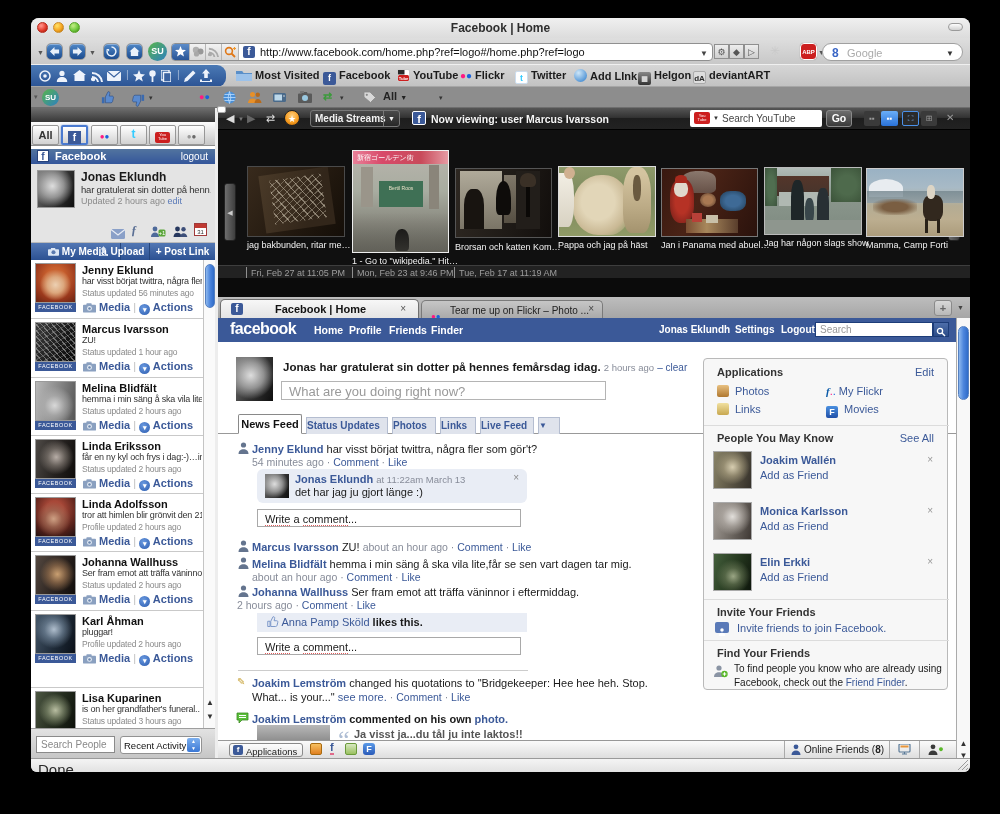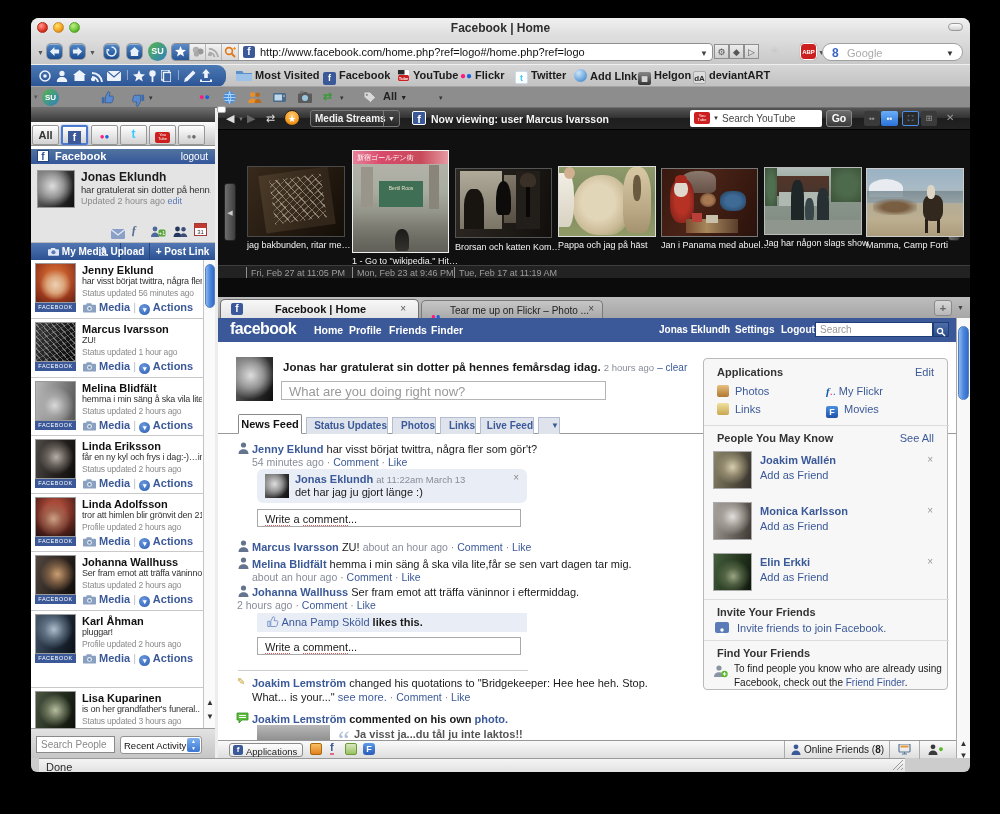--- a/index.html
+++ b/index.html
@@ -70,24 +70,24 @@
 .fbnav { position:absolute; top:6px; font-size:10.5px; font-weight:bold; color:#fff; white-space:nowrap; }
 .feedicon { position:absolute; font-size:10px; color:#64748e; }
 .metaline { position:absolute; font-size:10.5px; color:#878c99; white-space:nowrap; }
 .fbbox { position:absolute; background:#e9edf5; }
 .writebox { position:absolute; background:#fff; border:1px solid #a9a9a9; font-size:11px; color:#1a1a1a; padding:3px 0 0 7px; }
 .ftxt { position:absolute; font-size:11px; color:#1a1a1a; white-space:nowrap; }
 a.bl { color:#3b5998; text-decoration:none; }
 .rcdiv { position:absolute; left:0; width:245px; border-top:1px solid #dcdcdc; }
 .rchead { position:absolute; font-size:11px; font-weight:bold; color:#333; }
 .rclink { position:absolute; font-size:11px; color:#3b5998; white-space:nowrap; }
-.ftab { position:absolute; top:75px; height:17px; background:#dfe3ec; border:1px solid #b4bdd0; border-bottom:none; font-size:10px; font-weight:bold; color:#3b5998; text-align:right; line-height:16px; white-space:nowrap; }
+.ftab { position:absolute; top:75px; height:17px; background:#dfe3ec; border:1px solid #b4bdd0; border-bottom:none; font-size:10px; font-weight:bold; color:#3b5998; text-align:left; line-height:16px; white-space:nowrap; }
 .appic { display:inline-block; width:12px; height:12px; border-radius:2px; margin-right:6px; vertical-align:-2px; }
 
-#statusbar { position:absolute; left:8px; top:740px; width:866px; height:14px; background:linear-gradient(#f4f4f4,#e2e2e2); border-top:1px solid #9a9a9a; color:#2a2a2a; font-size:11px; }
+#statusbar { position:absolute; left:0; top:740px; width:939px; height:14px; background:linear-gradient(#f4f4f4,#e2e2e2); border-top:1px solid #9a9a9a; color:#2a2a2a; font-size:15px; }
 .mcam { vertical-align:-2px; }
 .psep { color:#c0c0c0; font-weight:normal; }
 .acirc { display:inline-block; width:11px; height:11px; background:radial-gradient(circle at 40% 35%,#6a9ae0,#2a5aae); border-radius:50%; color:#fff; font-size:7px; text-align:center; line-height:11px; vertical-align:-1px; }
 </style>
 </head>
 <body>
 <div id="win">
 
   <div id="titlebar">
     <div class="light" id="lr"></div>

